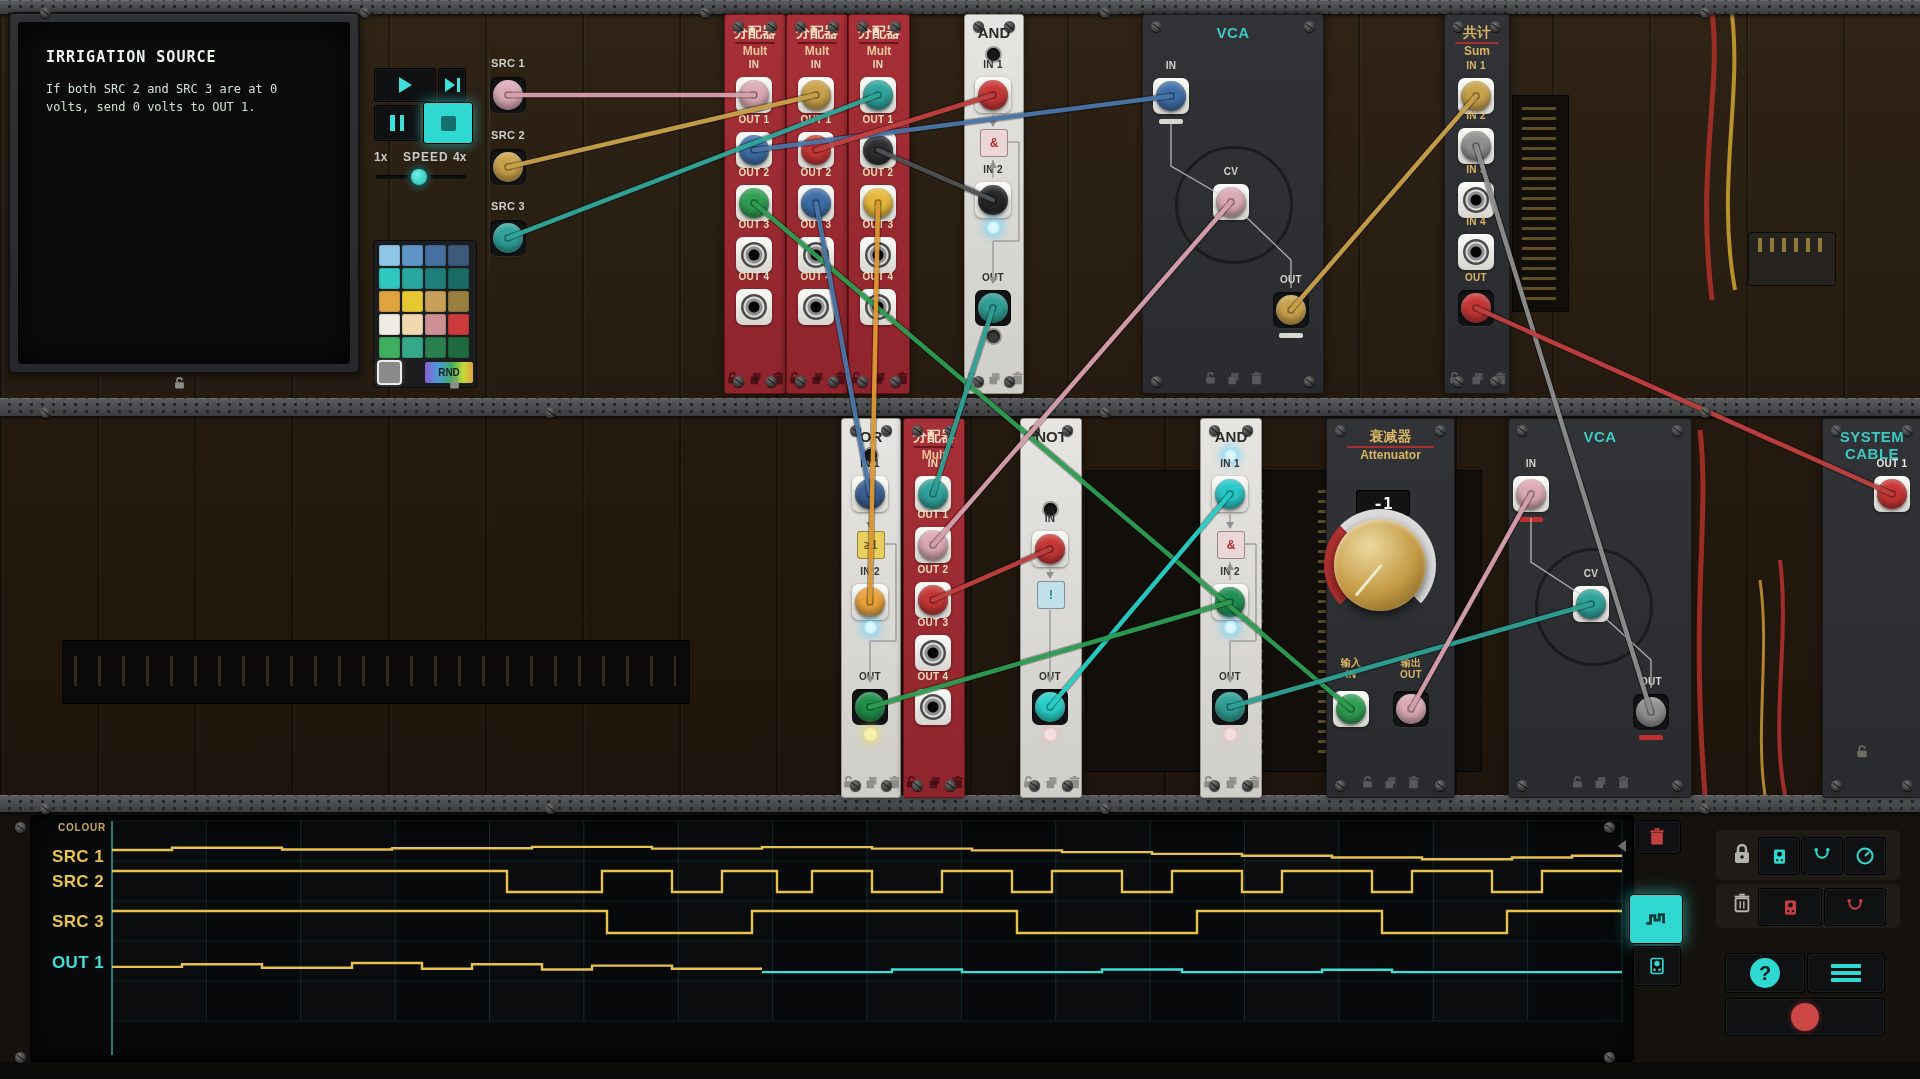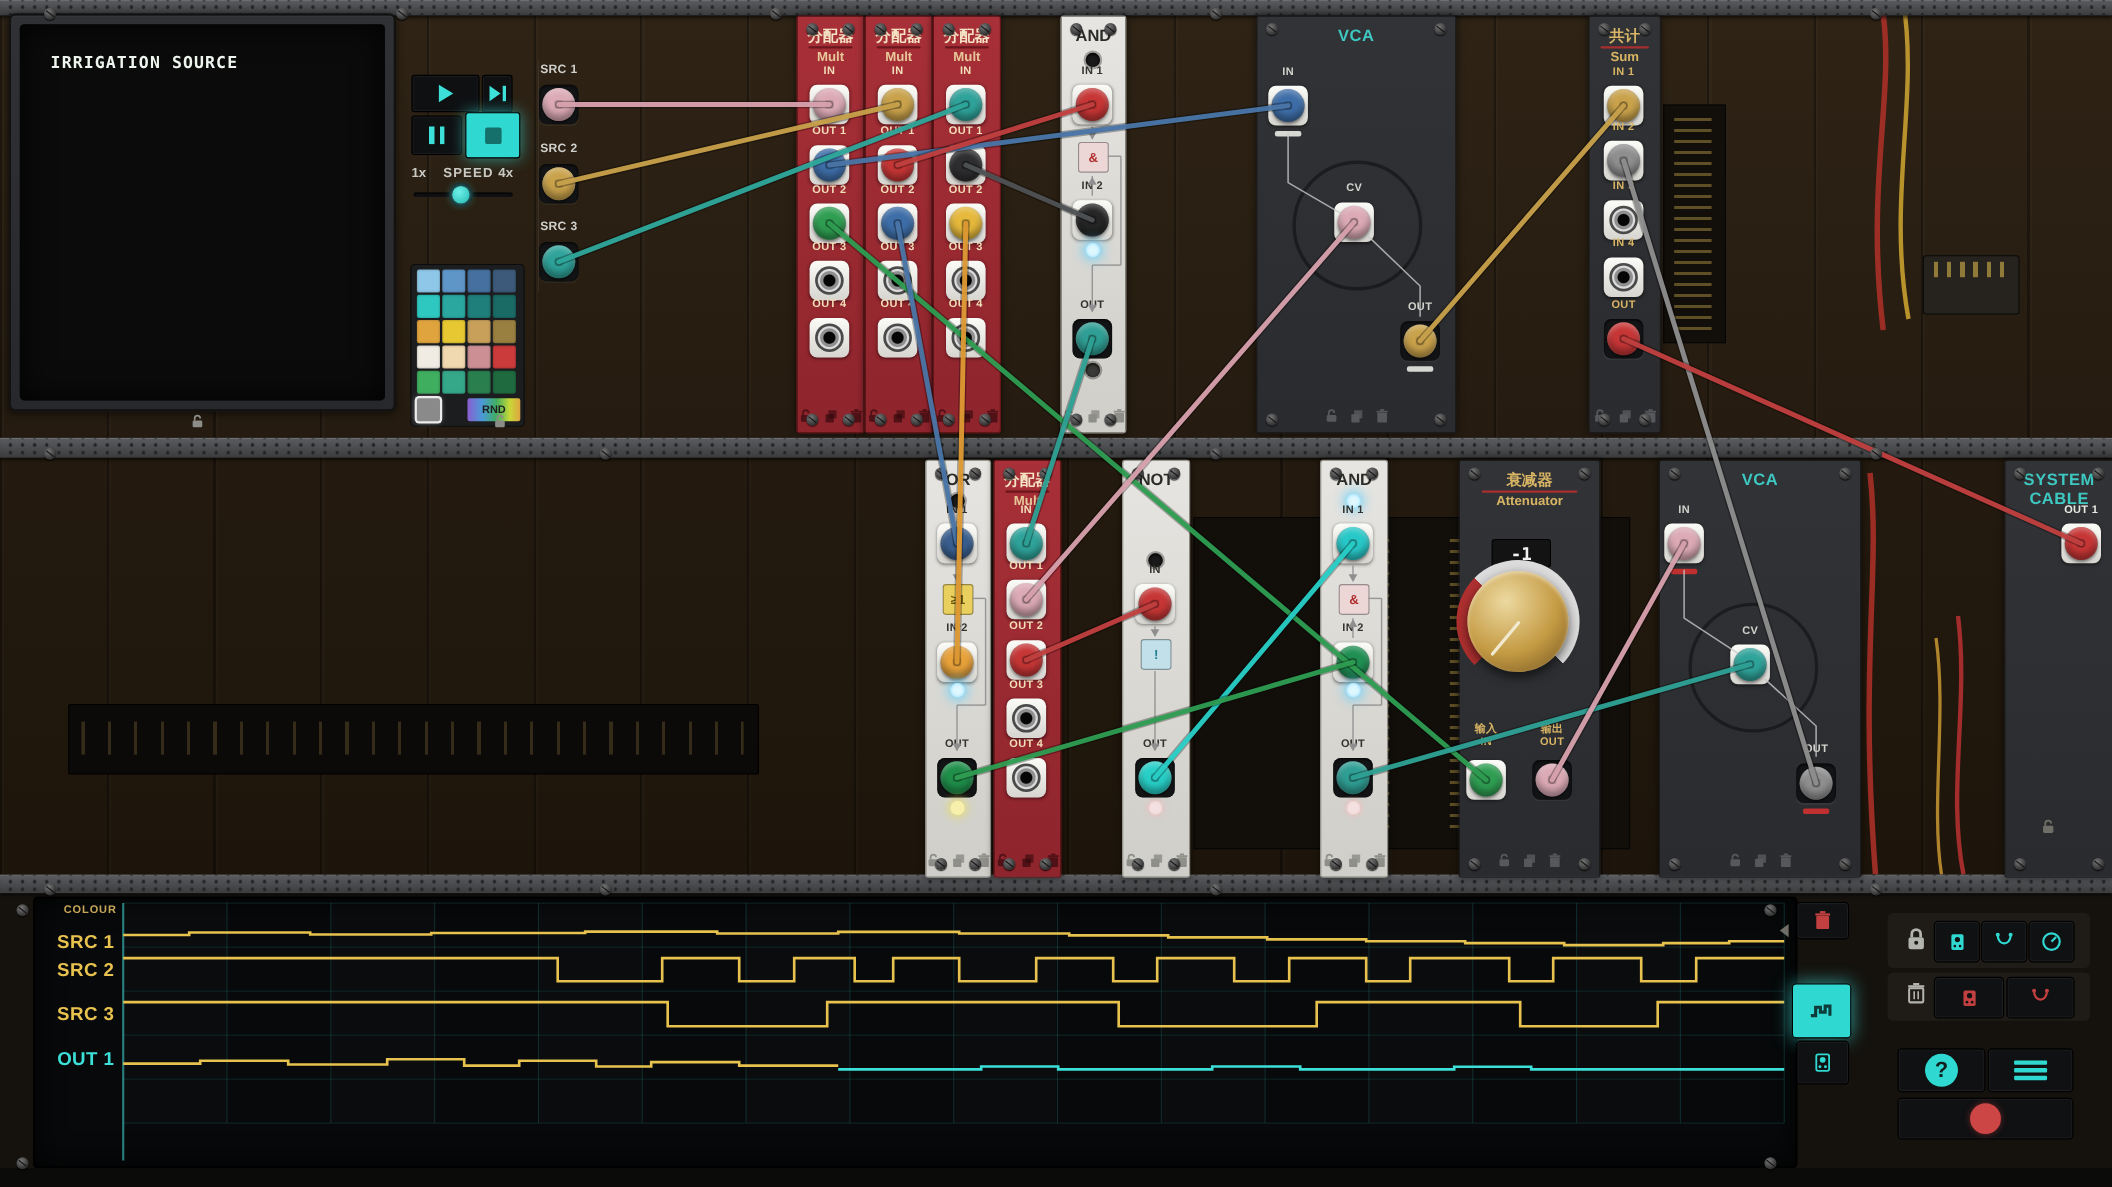--- a/index.html
+++ b/index.html
@@ -137,20 +137,21 @@
   <div class="connector" style="left:1748px;top:232px;width:86px;height:52px;"></div>
   <div class="pinsh" style="left:1758px;top:238px;width:66px;height:14px;"></div>
 
   <div class="rail" style="top:0;height:14px;"></div>
   <div class="rail" style="top:398px;height:18px;"></div>
   <div class="rail" style="top:795px;height:17px;"></div>
 
   <div class="panel" style="left:8px;top:12px;width:348px;height:358px;">
     <div class="term" style="left:8px;top:8px;right:8px;bottom:8px;">
       <h1>IRRIGATION SOURCE</h1>
+      <p>If both SRC 2 and SRC 3 are at 0 volts, send 0 volts to OUT 1.</p>
     </div>
   </div>
   <svg class="lockglyph" style="left:172px;top:376px;" width="15" height="15" viewBox="0 0 24 24">
       <rect x="5" y="10" width="14" height="10" rx="2" fill="currentColor"></rect>
       <path d="M8 10 V7 a4 4 0 0 1 8 0" fill="none" stroke="currentColor" stroke-width="2.5"></path>
     </svg>
 
   <div class="tbtn" style="left:374px;top:68px;width:60px;height:32px;">
       <div class="i-play"></div>
     </div>

